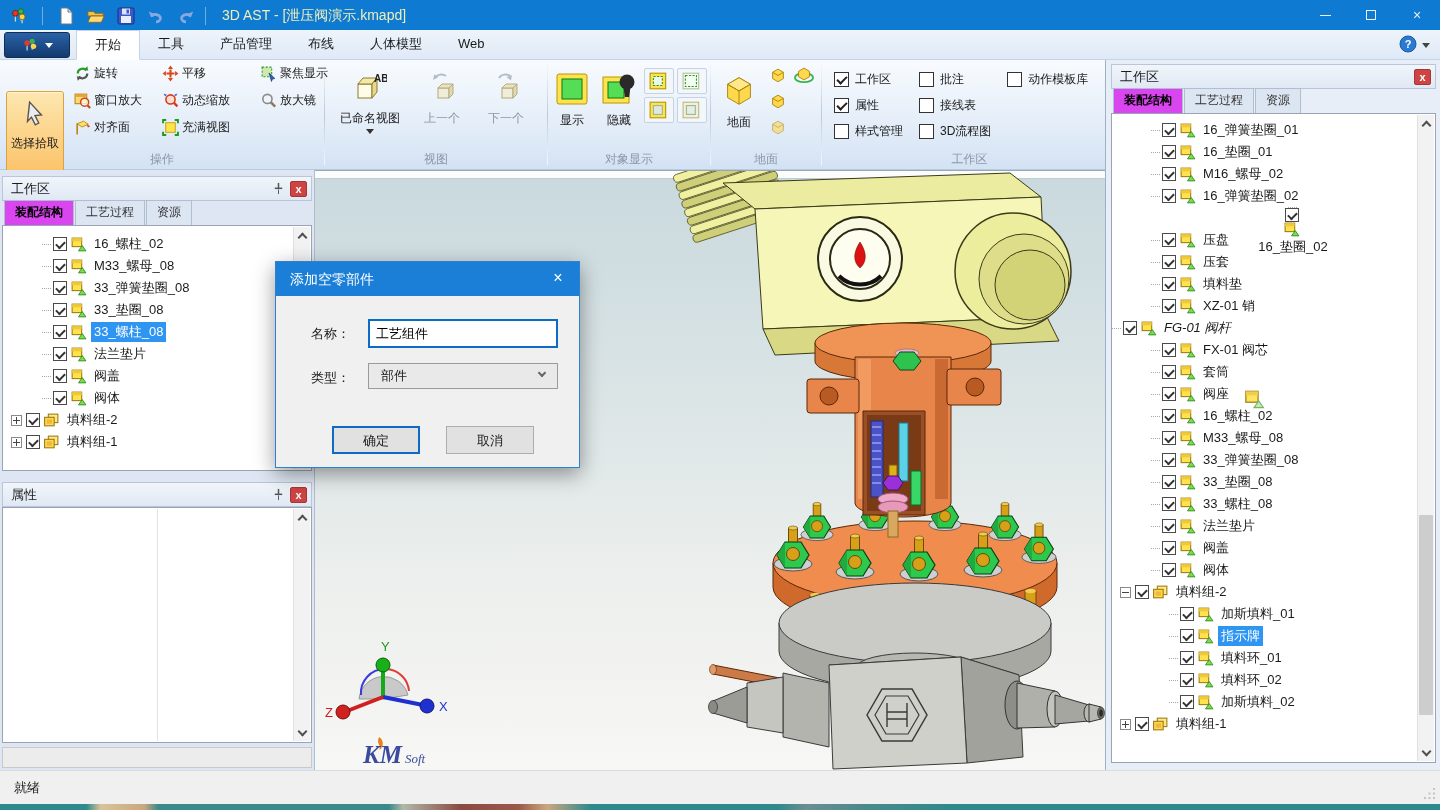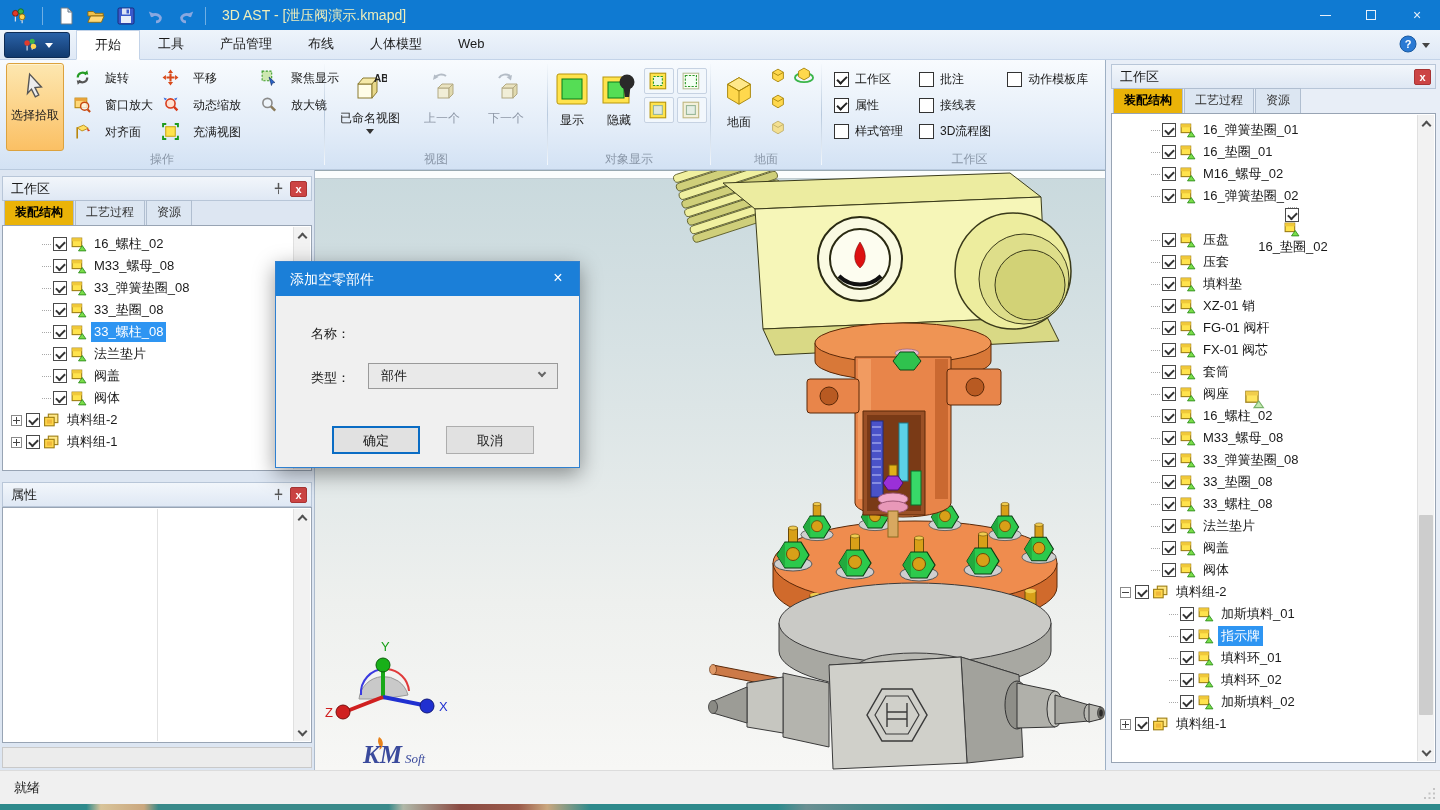--- a/index.html
+++ b/index.html
@@ -30,44 +30,44 @@
   .helpbox { position:absolute; right:10px; top:5px; display:flex; align-items:center; gap:5px; }
   .helpbox svg { width:18px; height:18px; }
   .helpbox .caret2 { width:0; height:0; border-left:4px solid transparent; border-right:4px solid transparent; border-top:5px solid #444; }
 
   
   .ribbon { position:absolute; left:0; top:60px; width:1105px; height:110px; background:linear-gradient(#f8fbfe,#e2ecf8 65%,#d3e2f4); border-bottom:1px solid #b9cade; display:flex; }
   .rgroup { position:relative; height:110px; flex:0 0 auto; }
   .glabel { position:absolute; bottom:2px; left:0; width:100%; text-align:center; font-size:12px; color:#8a97a8; }
   .vdiv { width:1px; margin:4px 0; background:linear-gradient(#f4f8fc,#b9cade,#f4f8fc); flex:0 0 auto; }
   .bigbtn { position:absolute; display:flex; flex-direction:column; align-items:center; justify-content:flex-start; text-align:center; font-size:12px; border-radius:3px; padding-top:8px; gap:4px; }
-  .bigbtn.sel { background:linear-gradient(#fde7b0,#fbc064); border:1px solid #dca23e; box-shadow:inset 0 1px 0 #fff3d0; }
+  .bigbtn.sel { background:linear-gradient(#fde7b0,#fbc064); border:1px solid #dca23e; box-shadow:inset 0 1px 0 #fff3d0;margin-top:28px; }
   .bigbtn .blabel { line-height:13px; }
-  .sbtn { height:27px; display:flex; align-items:center; gap:14px; padding:0 4px; font-size:12px; white-space:nowrap; border-radius:2px; }
+  .sbtn { height:27px; display:flex; align-items:flex-start; gap:3px; padding:0 4px; font-size:12px; white-space:nowrap; border-radius:2px; }
   .sbtn svg, .icon16 svg { width:17px; height:17px; flex:0 0 auto; }
   .opcols { position:absolute; left:70px; top:5px; display:flex; }
   .opcol { display:flex; flex-direction:column; }
   .disabledtxt { color:#8d97a6; }
   .chkrow { height:26px; display:flex; align-items:center; gap:6px; font-size:12px; white-space:nowrap; }
   .cb { width:15px; height:15px; background:#fff; border:1px solid #333; position:relative; flex:0 0 auto; }
   .cb.on::after { content:""; position:absolute; left:2px; top:3px; width:8px; height:4px; border-left:2px solid #222; border-bottom:2px solid #222; transform:rotate(-45deg); }
   .dsgrid { position:absolute; left:96px; top:8px; display:grid; grid-template-columns:30px 30px; grid-auto-rows:26px; gap:3px; }
   .dsbtn { border:1px solid #c6d2e2; background:#f2f7fc; border-radius:2px; display:flex; align-items:center; justify-content:center; }
   .dsbtn svg { width:24px; height:20px; }
 
   
   .dock-left { position:absolute; left:0; top:170px; width:315px; height:600px; background:#dde6f2; border-right:1px solid #aebccd; }
   .panel-hdr { position:absolute; height:25px; background:linear-gradient(#f2f6fb,#dfe8f4); border:1px solid #b8c6d8; display:flex; align-items:center; padding:0 4px 0 8px; font-size:13px; }
   .panel-hdr .sp { flex:1; }
   .pinbtn { width:17px; height:17px; display:flex; align-items:center; justify-content:center; }
   .pinbtn svg { width:13px; height:13px; }
   .xbtn { width:17px; height:16px; background:#cc4444; border:1px solid #a83434; border-radius:2px; color:#fff; font-size:11px; line-height:14px; text-align:center; margin-left:3px; font-weight:bold; }
   .ptabs { position:absolute; height:24px; display:flex; align-items:flex-end; padding-left:2px; }
   .ptab { padding:3px 10px 4px; font-size:12px; border:1px solid #b0bed0; border-bottom:none; background:#dce6f2; margin-right:1px; color:#333; }
-  .ptab.active { background:#eab308; font-weight:bold; position:relative; top:1px; padding-bottom:5px; color:#000; }
+  .ptab.active { background:#d946ef; font-weight:bold; position:relative; top:1px; padding-bottom:5px; color:#000; }
   .treebox { position:absolute; background:#fff; border:1px solid #98a4b4; overflow:hidden; }
   .trow { height:22px; display:flex; align-items:center; font-size:13px; white-space:nowrap; }
   .trow .guide { width:9px; border-top:1px dotted #a8a8a8; margin-right:2px; flex:0 0 auto; }
   .tcb { width:14px; height:14px; background:#fff; border:1px solid #4a4a4a; position:relative; margin-right:3px; flex:0 0 auto; }
   .tcb::after { content:""; position:absolute; left:2px; top:3px; width:7px; height:4px; border-left:2px solid #333; border-bottom:2px solid #333; transform:rotate(-45deg); }
   .ticon { width:17px; height:15px; margin-right:4px; flex:0 0 auto; }
   .ticon svg { width:17px; height:15px; }
   .tlabel { padding:1px 3px; }
   .tlabel.sel { background:#2e95f2; color:#fff; }
   .expbox { width:11px; height:11px; border:1px solid #8a8a8a; background:#fff; position:relative; margin-right:4px; flex:0 0 auto; }
@@ -851,21 +851,21 @@
           <div class="trow" style="padding-left: 39px;">
             <span class="guide"></span>
             <span class="tcb"></span>
             <span class="ticon"><svg viewBox="0 0 16 14">
                 <rect x="2" y="1" width="9" height="8" fill="#ffe34d" stroke="#9a7a10"></rect>
                 <rect x="2" y="1" width="9" height="3" fill="#f0c83a"></rect>
                 <path d="M8 13l3.5-5 3.5 5z" fill="#7ade4a" stroke="#2a8a1a" stroke-width=".8"></path>
               </svg></span>
             <span class="tlabel">XZ-01 销</span>
           </div>
-          <div class="trow" style="padding-left: 39px;">
+          <div class="trow" style=" font-style: italic;">
             <span class="guide"></span>
             <span class="tcb"></span>
             <span class="ticon"><svg viewBox="0 0 16 14">
                 <rect x="2" y="1" width="9" height="8" fill="#ffe34d" stroke="#9a7a10"></rect>
                 <rect x="2" y="1" width="9" height="3" fill="#f0c83a"></rect>
                 <path d="M8 13l3.5-5 3.5 5z" fill="#7ade4a" stroke="#2a8a1a" stroke-width=".8"></path>
               </svg></span>
             <span class="tlabel">FG-01 阀杆</span>
           </div>
           <div class="trow" style="padding-left: 39px;">
@@ -1068,20 +1068,21 @@
         <path d="M8 13l3.5-5 3.5 5z" fill="#bde8a8" stroke="#6aaa5a" stroke-width=".8"></path>
       </svg>
   </div>
 
   <div class="dlg">
     <div class="dlg-title">
       <span>添加空零部件</span>
       <span class="dlg-x">×</span>
     </div>
     <div class="dlg-row" style="left:35px;top:63px">名称：</div>
+    <input class="dlg-input" style="top: 57px;" value="工艺组件">
     <div class="dlg-row" style="left:35px;top:107px">类型：</div>
     <div class="dlg-combo" style="top:101px">
       <span>部件</span>
       <span class="sp"></span>
       <span class="chev dn"></span>
     </div>
     <div class="dlg-btn primary" style="left:56px;top:164px">确定</div>
     <div class="dlg-btn normal" style="left:170px;top:164px">取消</div>
   </div>
 

